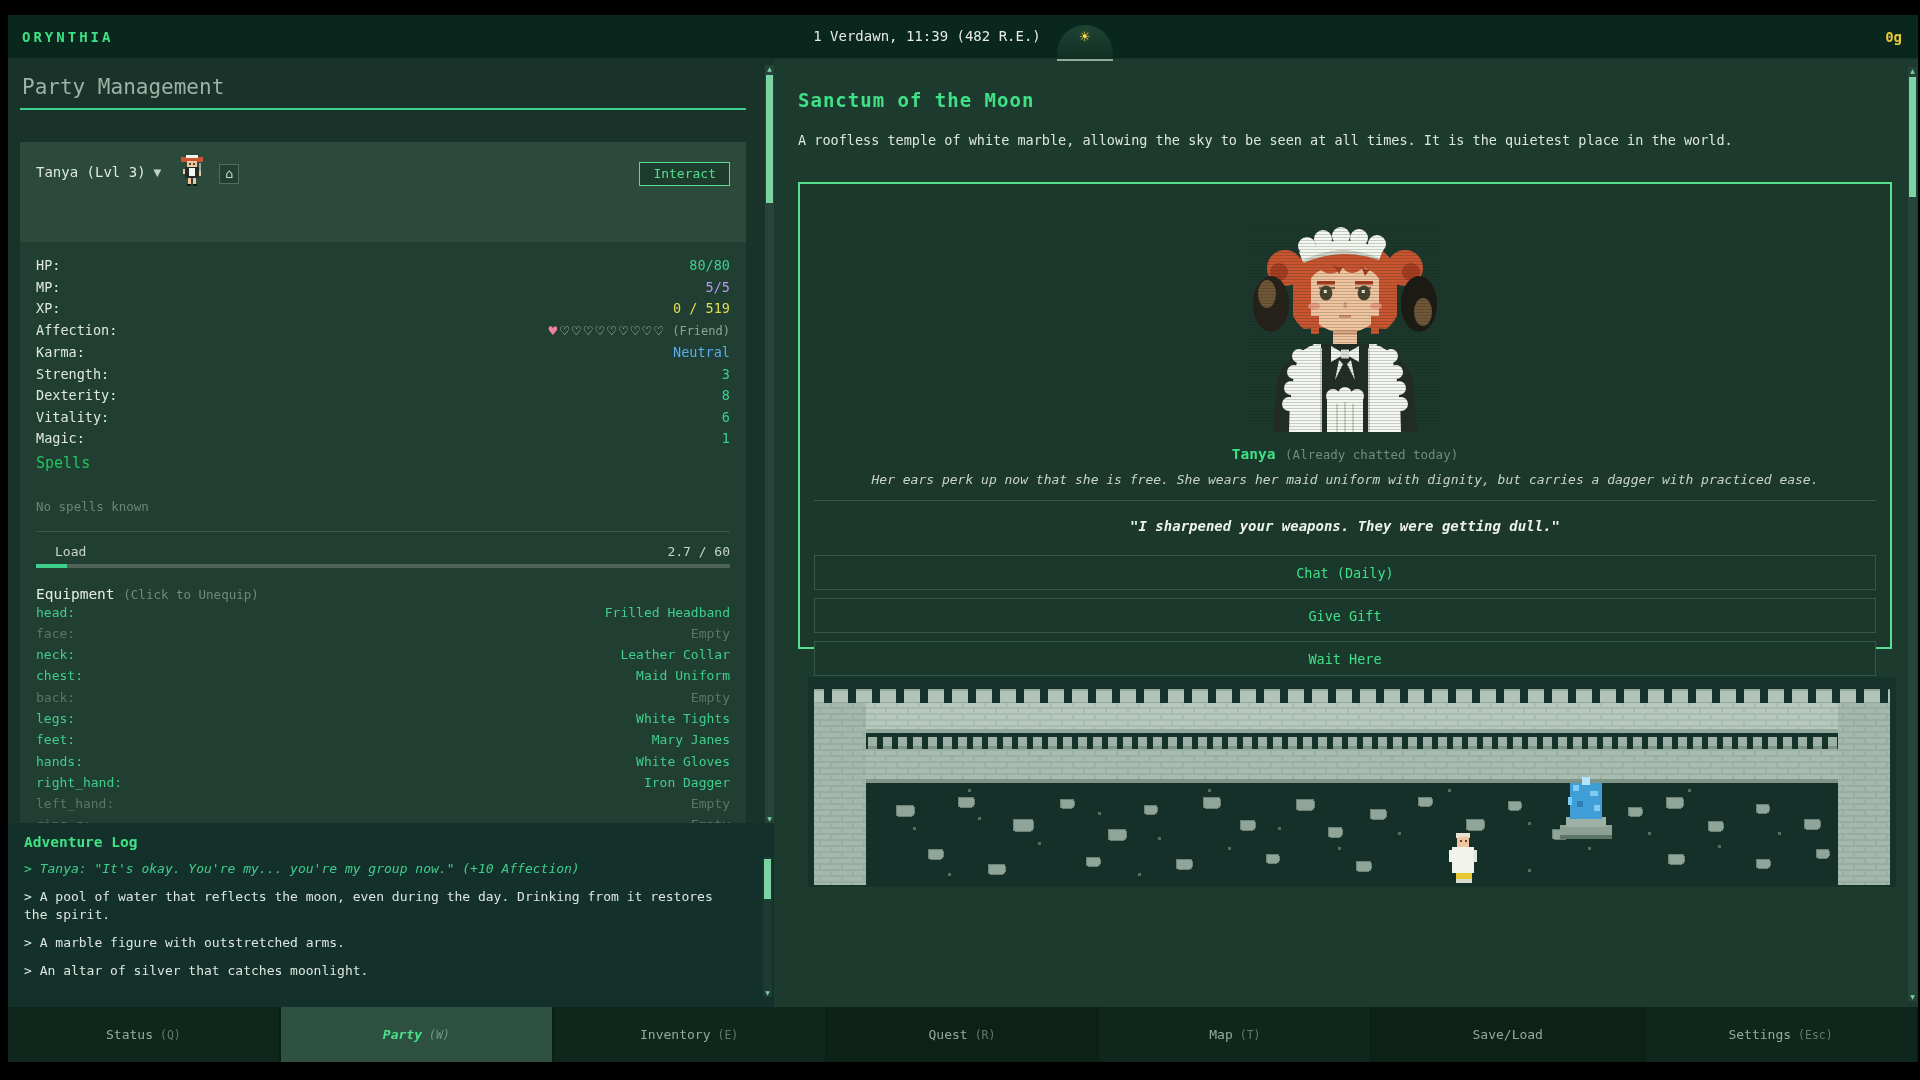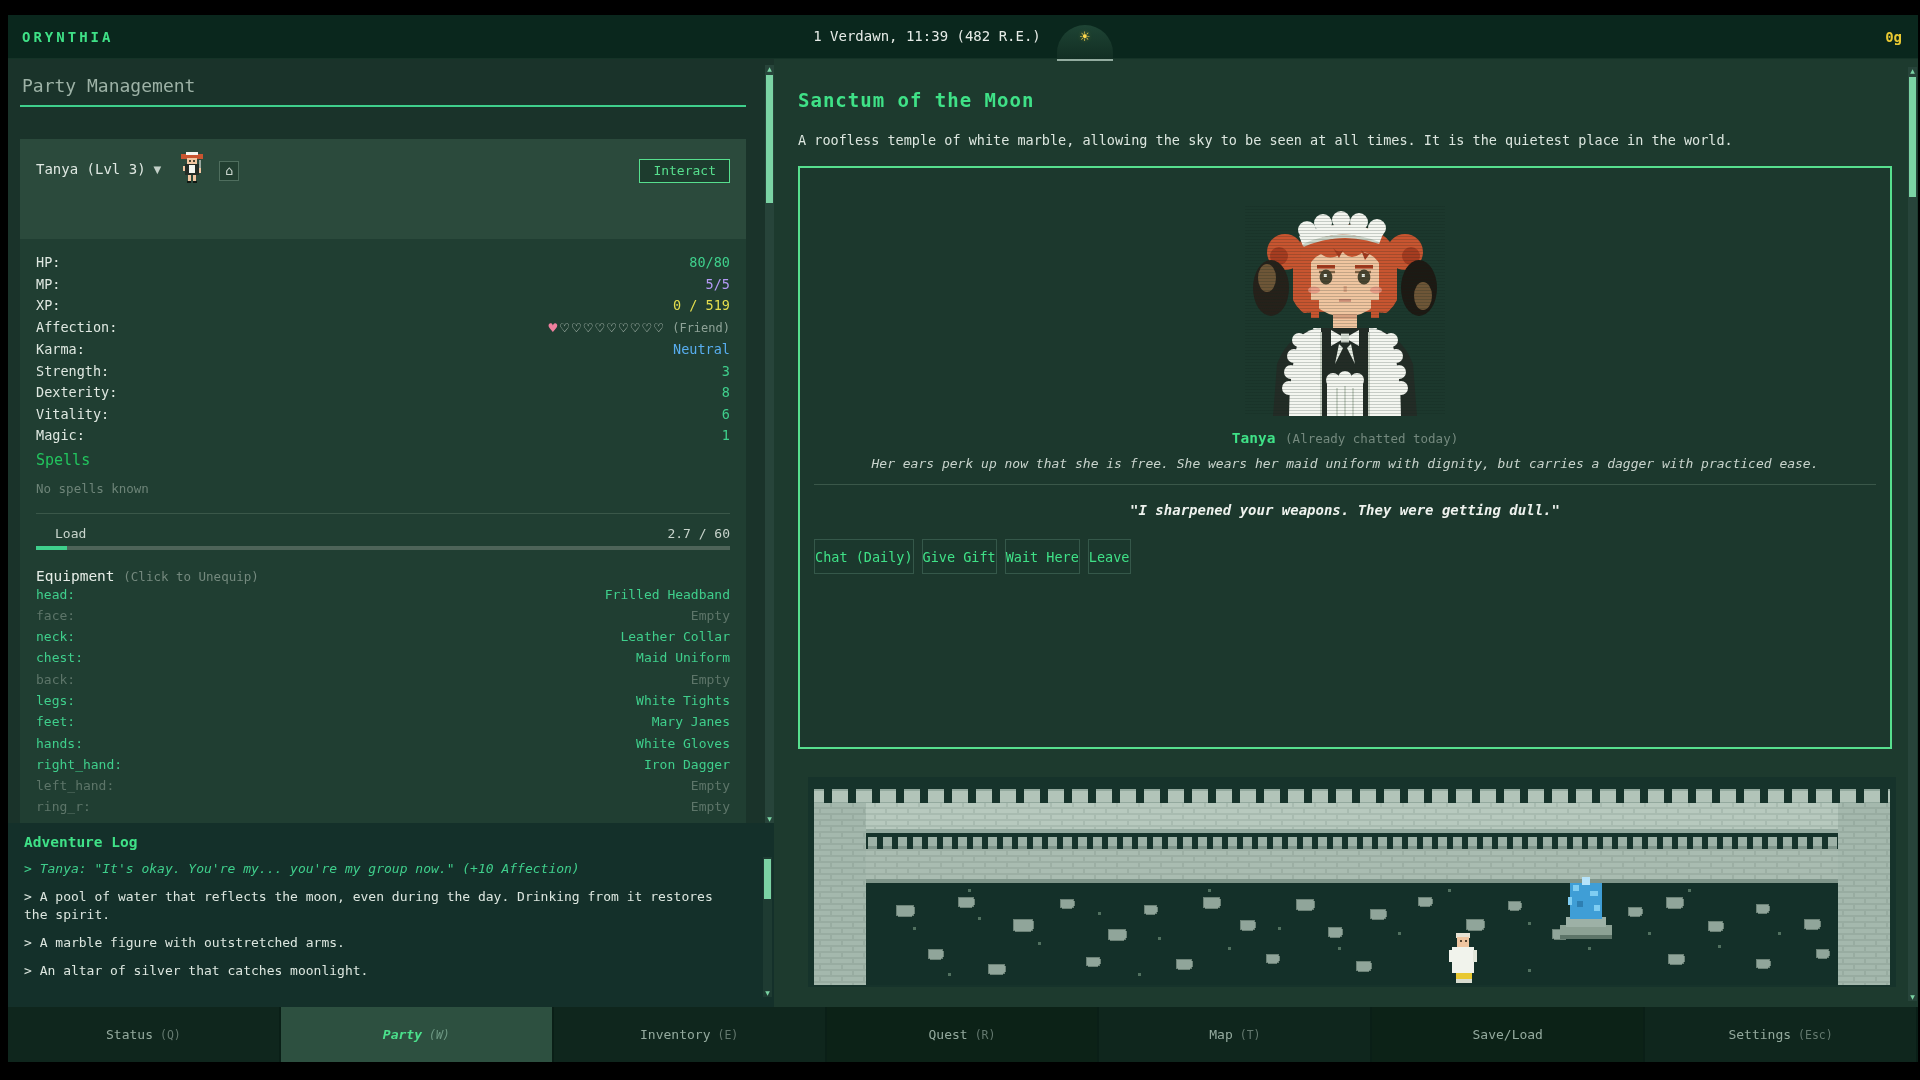--- a/index.html
+++ b/index.html
@@ -23,21 +23,21 @@
     font-family:"DejaVu Sans",sans-serif; text-shadow:0 0 4px #ffd84d66; }
   .gold { margin-left:auto; margin-right:16px; color:#e8c832; font-weight:bold; font-size:14px; }
 
   
   .main { flex:1 1 auto; display:flex; position:relative; overflow:hidden; }
 
   
   .left-col { flex:0 0 766px; position:relative; background:#1a332a; }
   .left-scroll { position:absolute; left:0; top:0; width:748px; height:764px;
     overflow:hidden; padding:10px 10px 0 12px; }
-  .party-title { color:#9db2a6; font-size:18px; margin:6px 0 9px 2px; }
+  .party-title { color:#9db2a6; font-size:21px; margin:6px 0 9px 2px; }
   .title-underline { border:none; border-top:2px solid #3fcf8c; }
 
   .char-card { margin-top:32px; }
   .card-head { background:#2b4a3c; height:100px; padding:16px 16px 0; display:flex; align-items:flex-start; }
   .name-btn { display:flex; align-items:center; gap:8px; color:#dfe8e2; font-size:14px;
     cursor:pointer; margin-top:6px; }
   .dd-arrow { font-size:10px; color:#c3d0c8; font-family:"DejaVu Sans",sans-serif; }
   .sprite-box { margin-left:18px; margin-top:-4px; }
   .home-btn { width:20px; height:20px; margin-left:14px; margin-top:6px; background:#223f31;
     border:1px solid #4f6e5e; color:#cdd8d1; font-size:13px; line-height:17px; text-align:center;
@@ -47,21 +47,21 @@
     font-family:"DejaVu Sans Mono",monospace; cursor:pointer; }
 
   .card-body { background:#203e32; padding:13px 16px 6px; }
   .stat-row { display:flex; justify-content:space-between; align-items:baseline;
     line-height:21.5px; font-size:13.5px;gap:29px; }
   .stat-label { color:#dfe8e1; }
   .hearts .hf { color:#ee7f9d; font-family:"DejaVu Sans",sans-serif; font-size:12px; letter-spacing:1px; }
   .hearts .he { color:#c2cfc6; font-family:"DejaVu Sans",sans-serif; font-size:12px; letter-spacing:1px; }
   .hearts .hsuf { color:#8fa398; font-size:12px; }
   .spells-h { color:#22c55e; font-size:15px; margin-top:4px; }
-  .no-spells { color:#6d8478; font-size:12.5px; margin-top:12px; }
+  .no-spells { color:#6d8478; font-size:12.5px; margin-top:27px; }
   .divider { border:none; border-top:1px solid #3a5749; margin-top:17px; }
   .load-row { display:flex; justify-content:space-between; margin-top:12px; font-size:13px; color:#c8d4cc;margin-left:19px; }
   .load-bar { height:4px; background:#4e6459; margin-top:5px; }
   .load-fill { height:4px; background:#3fcf8c; }
   .equip-h { margin-top:18px; font-size:14.5px; color:#e6ede7; }
   .equip-hint { color:#74897e; font-size:12.5px; font-weight:normal; }
   .equip-row { display:flex; justify-content:space-between; line-height:21.3px; font-size:13px; cursor:pointer; }
   .equip-row .slot { color:#3fcf8c; }
   .equip-row .item { color:#3fcf8c; }
   .equip-row.empty .slot, .equip-row.empty .item { color:#5d7569; }
@@ -81,31 +81,31 @@
   .adv-scroll { position:relative; height:140px; overflow:hidden; padding-right:20px; }
   .log-entry { font-size:13px; line-height:1.38; color:#dce6df; margin-bottom:10px; }
   .log-entry.npc { color:#3fcf8c; font-style:italic; }
   .adv-sb { right:2px; top:34px; height:140px; background:#1e3b32; }
 
   
   .right-col { flex:1 1 auto; position:relative; padding:30px 26px 0 24px; overflow:hidden; background:#1d3a2e; }
   .loc-title { color:#3fe187; font-size:19px; font-weight:bold; letter-spacing:1px; }
   .loc-desc { color:#dce6df; font-size:13.5px; margin-top:21px; }
 
-  .npc-box { margin-top:18px; border:2px solid #57df8e; height:583px; padding:0 14px; background:#1c382d; }
+  .npc-box { margin-top:34px; border:2px solid #57df8e; height:467px; padding:0 14px; background:#1c382d; }
   .portrait-wrap { display:flex; justify-content:center; margin-top:36px; position:relative; }
   .portrait-scan { position:absolute; width:200px; height:212px;
     background:repeating-linear-gradient(#0000 0 2px, #0f231b33 2px 3px); pointer-events:none; }
   .npc-name-row { text-align:center; margin-top:12px; }
   .npc-name { color:#3fe187; font-weight:bold; font-size:14.5px; }
   .npc-status { color:#74897e; font-size:12.5px; }
   .npc-desc { text-align:center; color:#c9d4cd; font-style:italic; font-size:13px; margin-top:9px; }
   .npc-div { border:none; border-top:1px solid #3a5749; margin-top:13px; }
   .npc-quote { text-align:center; color:#eef2ee; font-weight:bold; font-style:italic; font-size:14px; margin-top:17px; }
-  .actions { margin-top:21px; display:flex; flex-direction:row; gap:8px; }
+  .actions { margin-top:21px; display:flex; flex-direction:column; gap:8px; }
   .action-btn { height:35px; background:#1b382d; border:1px solid #35584a; color:#3fe187;
     font-size:13.5px; font-family:"DejaVu Sans Mono",monospace; cursor:pointer;
     display:flex; align-items:center; justify-content:center; }
 
   .map-wrap { margin-top:28px; margin-left:10px; width:1088px; height:210px; }
 
   
   .navbar { flex:0 0 55px; display:flex; background:#0a2018; z-index:5;justify-content:center; }
   .tab { flex:1 1 0; display:flex; align-items:center; justify-content:center; gap:7px;
     font-size:13px; color:#94aa9e; background:#0f2459 ; background:#0f261d;

